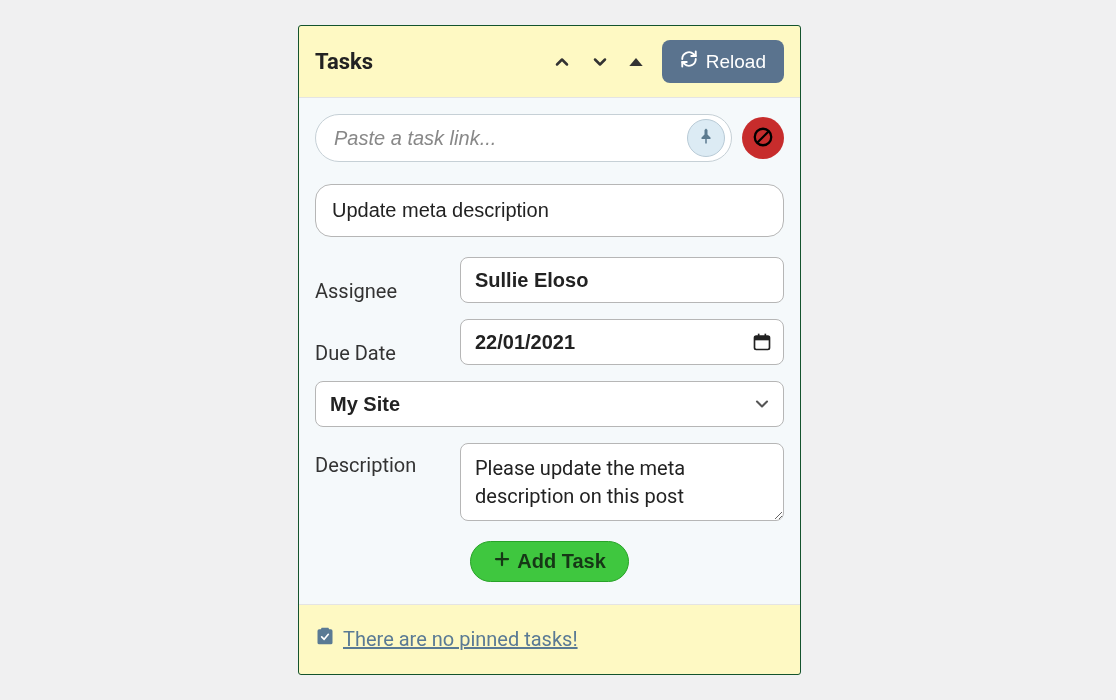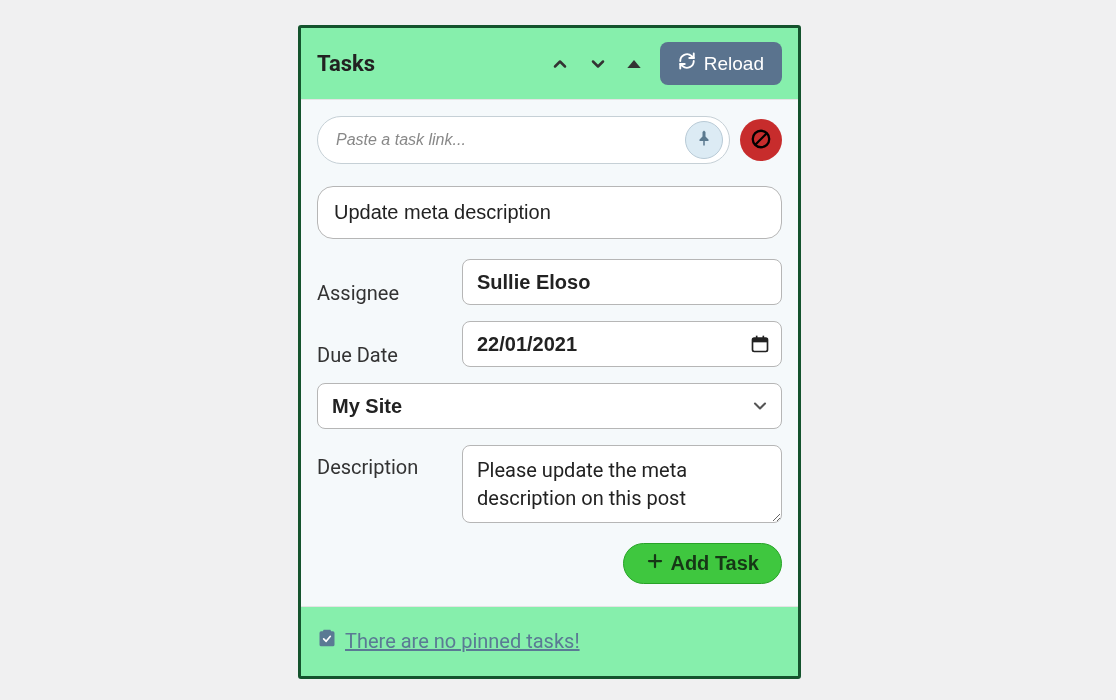--- a/index.html
+++ b/index.html
@@ -12,22 +12,22 @@
       background: #f0f0f1;
       width: 1116px;
       height: 700px;
       position: relative;
     }
     .panel {
       position: absolute;
       left: 298px;
       top: 25px;
       width: 503px;
-      background: #86efac;
-      border: 3px solid #14532d;
+      background: #fef9c3;
+      border: 1px solid #14532d;
       border-radius: 3px;
     }
     .panel-header {
       display: flex;
       align-items: center;
       padding: 14px 16px;
       border-bottom: 1px solid #e4e4e4;
     }
     .panel-title {
       font-size: 22px;
@@ -86,21 +86,21 @@
       background: #fff;
       border: 1px solid #c6d0d6;
       border-radius: 26px;
       padding: 4px 6px 4px 18px;
       height: 48px;
     }
     .link-input {
       flex: 1;
       border: none;
       outline: none;
-      font-size: 16px;
+      font-size: 20px;
       font-style: italic;
       color: #333;
       background: transparent;
     }
     .link-input::placeholder {
       color: #888;
       font-style: italic;
     }
     .pin-btn {
       width: 38px;
@@ -198,21 +198,21 @@
       color: #222;
       outline: none;
       background: #fff;
       resize: both;
       height: 78px;
       font-family: inherit;
       line-height: 1.4;
     }
     .add-task-row {
       display: flex;
-      justify-content: flex-end;
+      justify-content: center;
       margin-top: 6px;
     }
     .add-task-btn {
       display: flex;
       align-items: center;
       gap: 6px;
       background: #3fc73f;
       border: 1px solid #28a328;
       border-radius: 22px;
       padding: 8px 22px;

